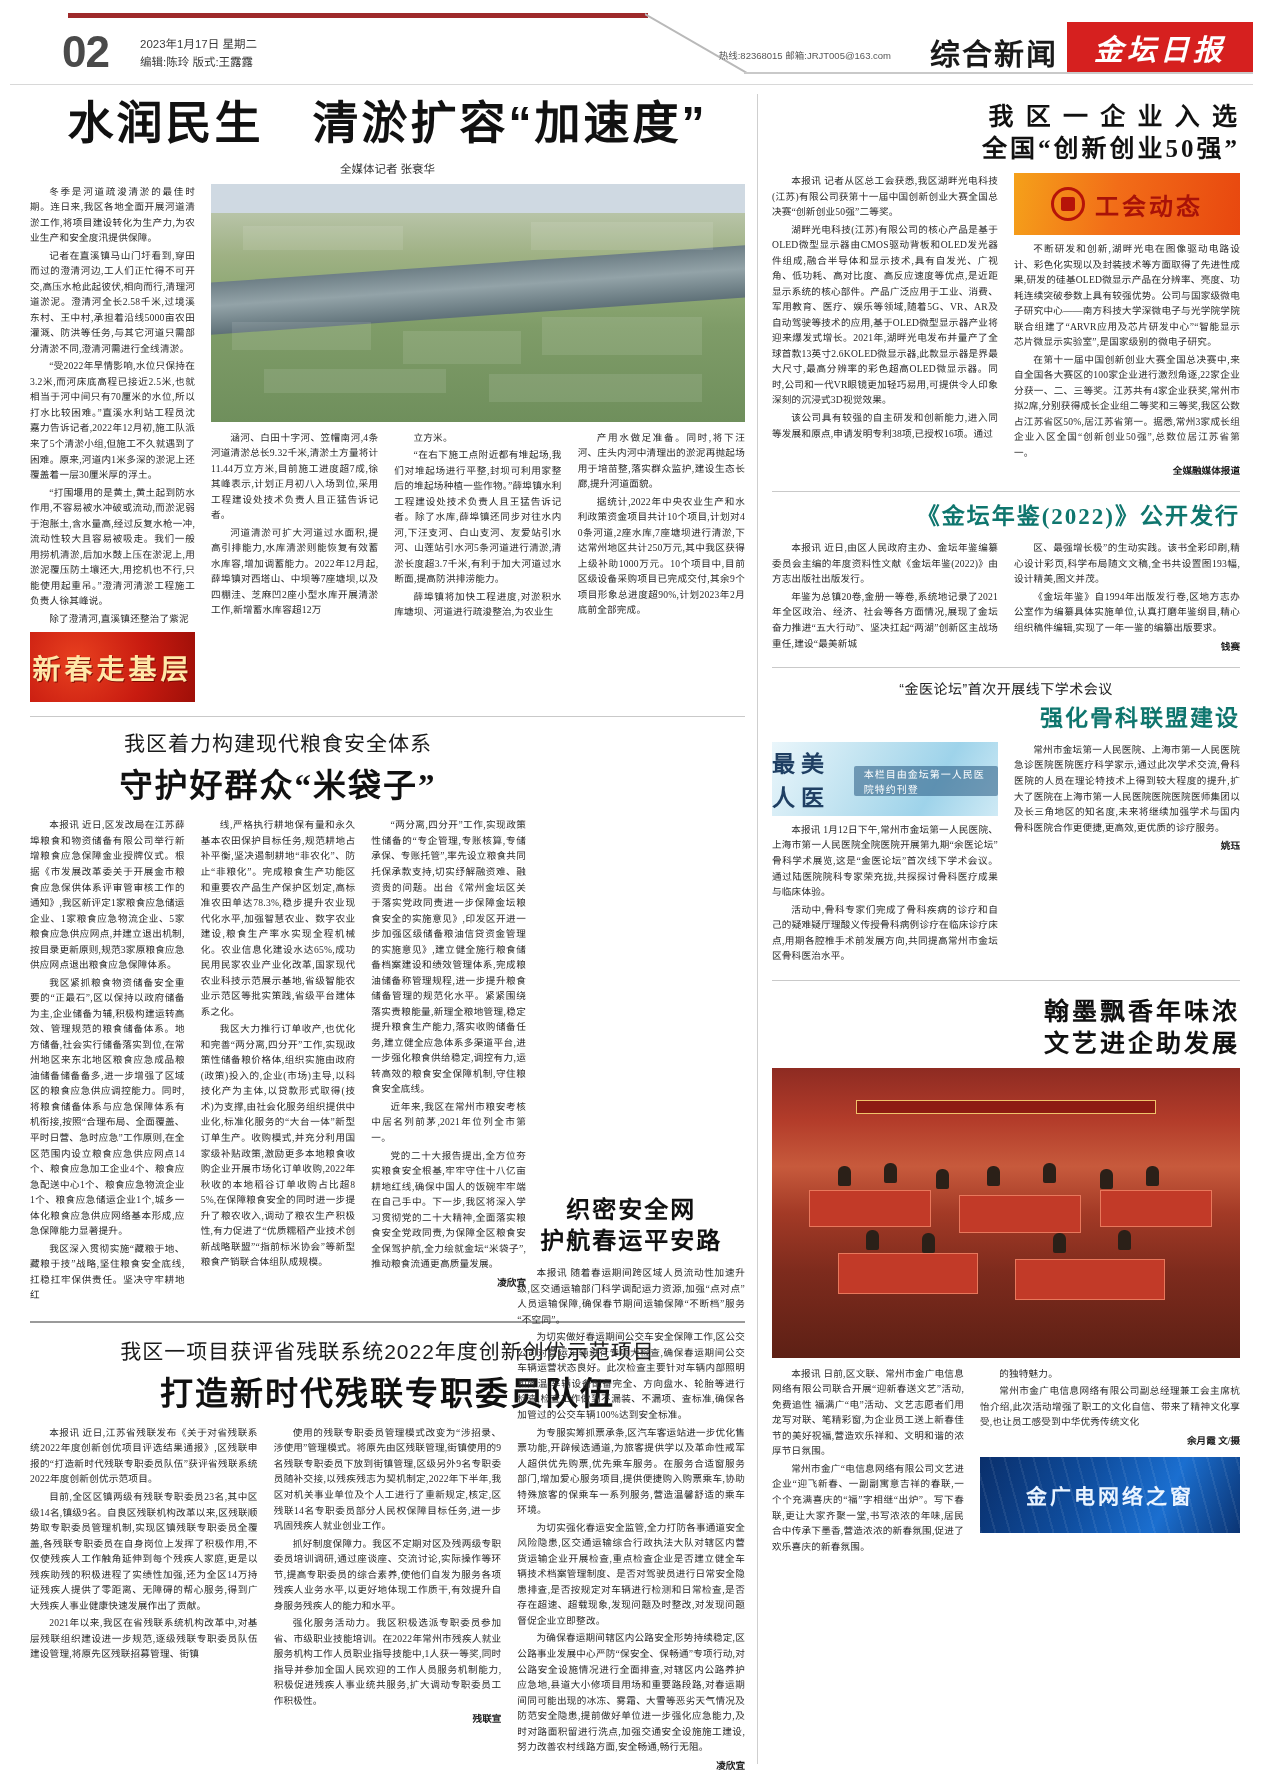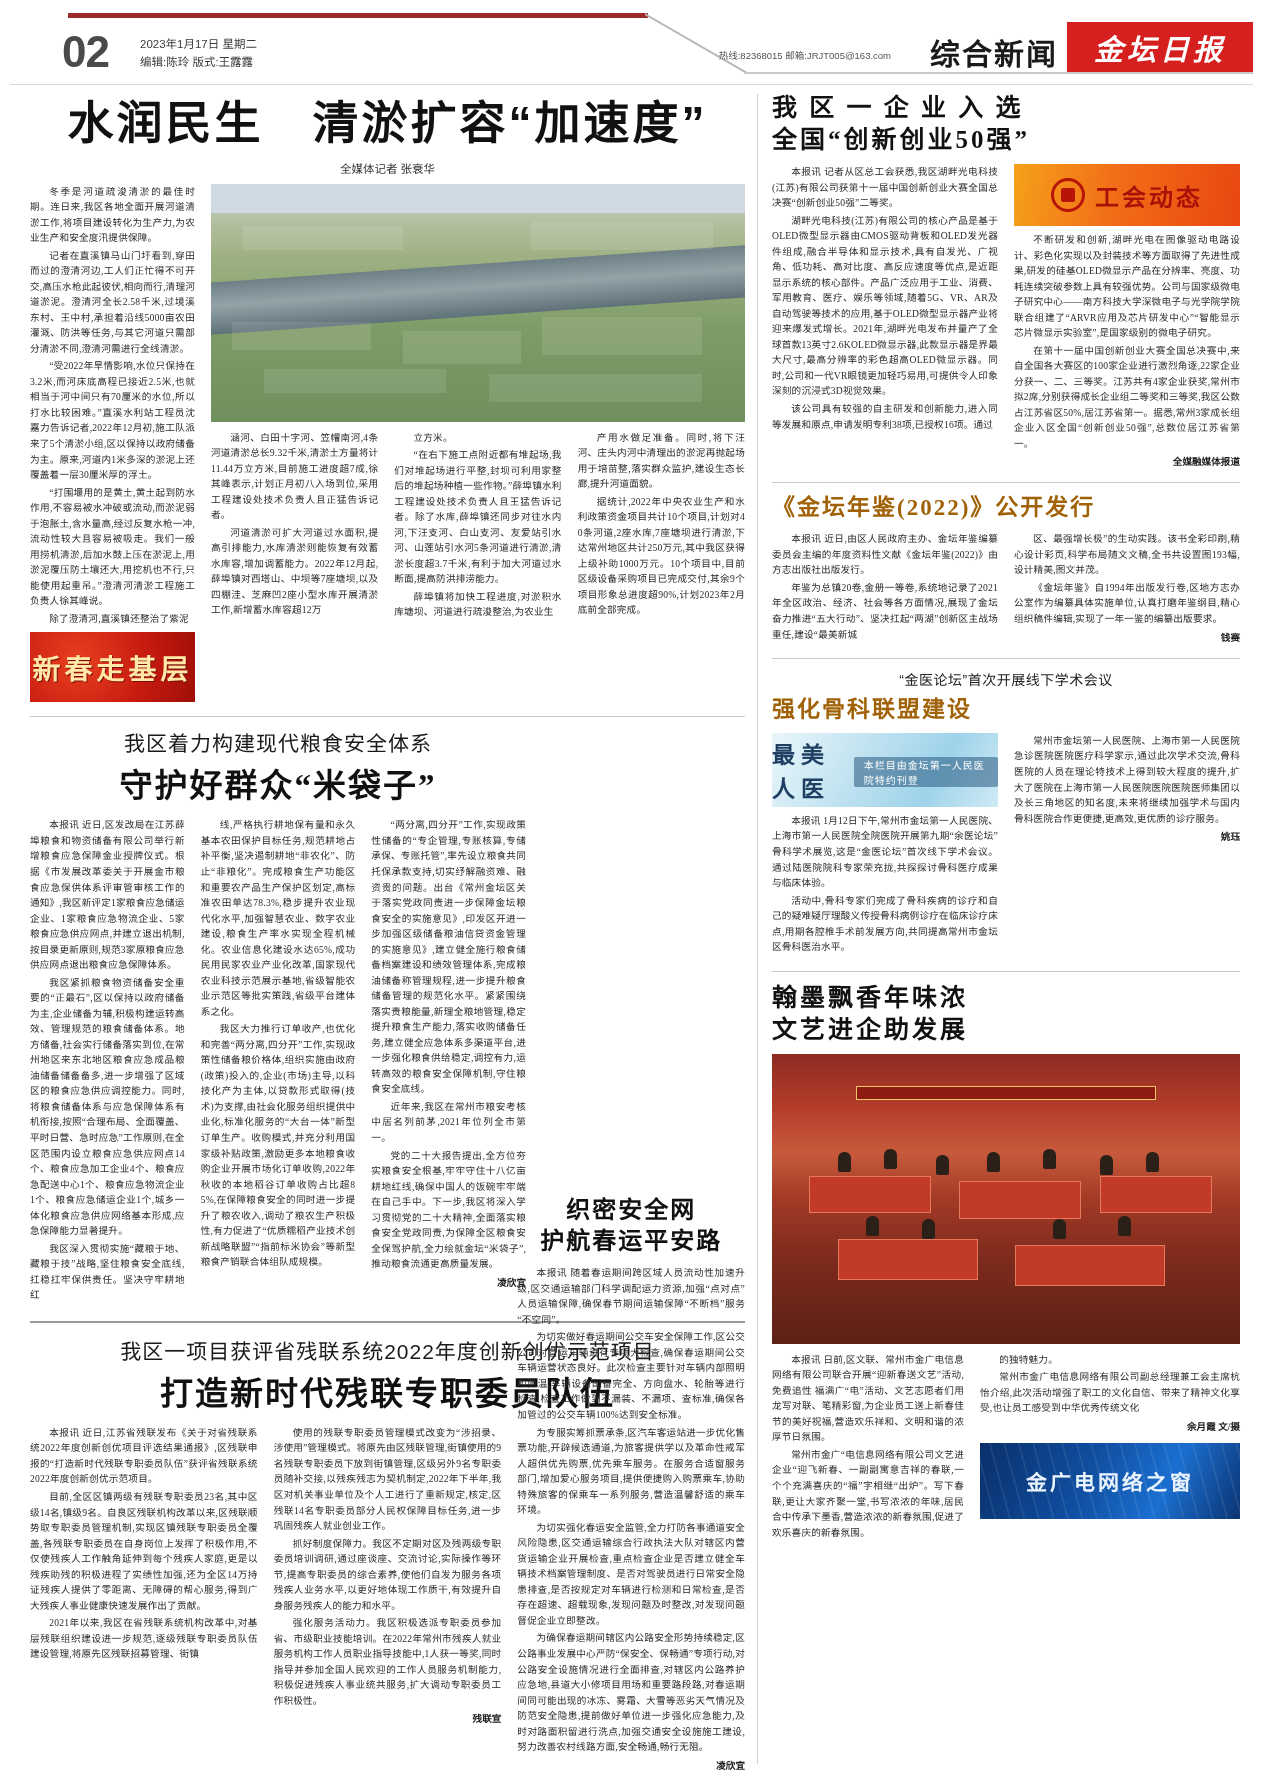--- a/index.html
+++ b/index.html
@@ -84,27 +84,27 @@
   .shoulder {
     text-align:center; font-size:21px; letter-spacing:1px; color:#1a1a1a;
     font-family:"Liberation Sans","DejaVu Sans",sans-serif; margin:4px 0 2px;
   }
   .head2 {
     text-align:center; font-size:33px; font-weight:700; letter-spacing:2px;
     color:#111; margin:2px 0 10px;
     font-family:"Liberation Serif","DejaVu Serif",serif;
   }
   .head-right {
-    text-align:left; font-size:25px; font-weight:700; letter-spacing:3px;
-    line-height:1.28; color:#111; margin:6px 0 8px;
+    text-align:right; font-size:25px; font-weight:700; letter-spacing:3px;
+    line-height:1.28; color:#111; margin:15px 0 8px;
     font-family:"Liberation Serif","DejaVu Serif",serif;
   }
   .head-right-sm {
-    text-align:left; font-size:23px; font-weight:700; letter-spacing:2px;
-    line-height:1.3; color:#a16207; margin:6px 0 8px;
+    text-align:right; font-size:23px; font-weight:700; letter-spacing:2px;
+    line-height:1.3; color:#0f766e; margin:6px 0 8px;
   }
   .shoulder-sm {
     text-align:center; font-size:14px; letter-spacing:.5px; color:#222; margin:2px 0;
     font-family:"Liberation Sans","DejaVu Sans",sans-serif;
   }
   .midhead {
     text-align:center; font-size:24px; font-weight:700; letter-spacing:2px;
     line-height:1.3; color:#111; margin:4px 0 8px;
   }
   
@@ -227,21 +227,21 @@
 
     <div>
       <h1 class="main-head">水润民生　清淤扩容“加速度”</h1>
       <div class="byline">全媒体记者 张衰华</div>
 
       <div class="cols">
         <div class="col" style="flex:0 0 165px">
           <div class="ptext">
             <p>冬季是河道疏浚清淤的最佳时期。连日来,我区各地全面开展河道清淤工作,将项目建设转化为生产力,为农业生产和安全度汛提供保障。</p>
             <p>记者在直溪镇马山门圩看到,穿田而过的澄清河边,工人们正忙得不可开交,高压水枪此起彼伏,相向而行,清理河道淤泥。澄清河全长2.58千米,过境溪东村、王中村,承担着沿线5000亩农田灌溉、防洪等任务,与其它河道只需部分清淤不同,澄清河需进行全线清淤。</p>
-            <p>“受2022年旱情影响,水位只保持在3.2米,而河床底高程已接近2.5米,也就相当于河中间只有70厘米的水位,所以打水比较困难。”直溪水利站工程员沈嘉力告诉记者,2022年12月初,施工队派来了5个清淤小组,区以保持以政府储备为主。原来,河道内1米多深的淤泥上还覆盖着一层30厘米厚的浮土。</p>
+            <p>“受2022年旱情影响,水位只保持在3.2米,而河床底高程已接近2.5米,也就相当于河中间只有70厘米的水位,所以打水比较困难。”直溪水利站工程员沈嘉力告诉记者,2022年12月初,施工队派来了5个清淤小组,但施工不久就遇到了困难。原来,河道内1米多深的淤泥上还覆盖着一层30厘米厚的浮土。</p>
             <p>“打围堰用的是黄土,黄土起到防水作用,不容易被水冲破或流动,而淤泥弱于泡胀土,含水量高,经过反复水枪一冲,流动性较大且容易被吸走。我们一般用捞机清淤,后加水鼓上压在淤泥上,用淤泥覆压防土壤还大,用挖机也不行,只能使用起重吊。”澄清河清淤工程施工负责人徐其峰说。</p>
             <p>除了澄清河,直溪镇还整治了紫泥</p>
           </div>
           <div class="banner-red" style="margin-top:6px">新春走基层</div>
         </div>
         <div class="col" style="flex:1">
           <div class="photo-aerial">
             <div class="road"></div>
             <div class="river"></div>
             <div class="field" style="left:4%;top:58%;width:26%;height:12%"></div>

